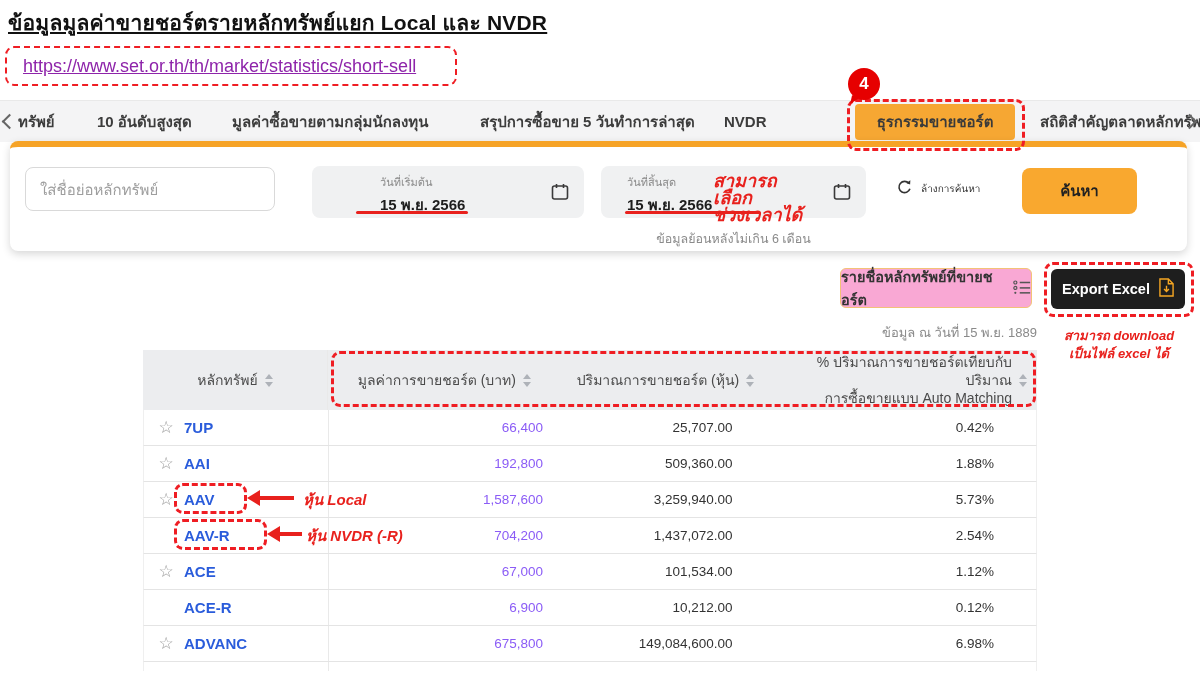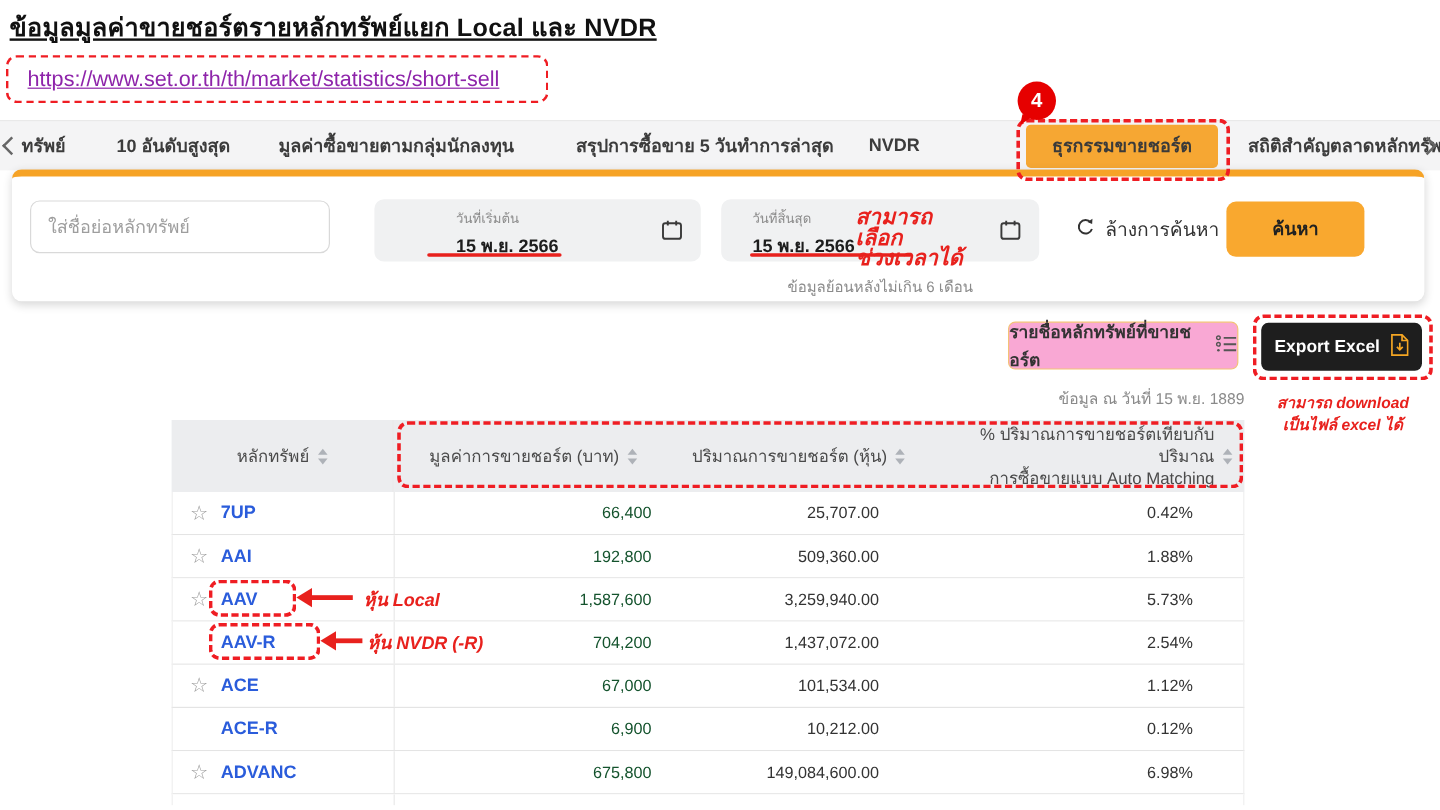--- a/index.html
+++ b/index.html
@@ -44,21 +44,21 @@
   .datebox{position:absolute;top:19px;height:52px;background:#f0f1f2;border-radius:8px;box-sizing:border-box;cursor:pointer;}
   .datebox .dlabel{font-size:11px;color:#8b8b8b;margin-top:7px;}
   .datebox .dvalue{font-size:15px;font-weight:bold;color:#1d1d1d;margin-top:2px;}
   .datebox.from{left:302px;width:272px;padding-left:68px;}
   .datebox.to{left:591px;width:265px;padding-left:26px;}
   .cal-icon{position:absolute;right:14px;top:16px;}
   .red-underline{position:absolute;bottom:4px;height:3px;background:#e8211d;border-radius:2px;}
   .range-note{position:absolute;left:112px;top:7px;width:100px;font-size:18px;font-weight:bold;
               font-style:italic;color:#e8211d;line-height:17px;}
   .clear-btn{position:absolute;left:886px;top:32px;display:flex;align-items:center;gap:8px;
-             font-size:16px;color:#333;cursor:pointer;background:none;border:none;padding:0;
+             font-size:10px;color:#333;cursor:pointer;background:none;border:none;padding:0;
              font-family:"Liberation Sans","DejaVu Sans",sans-serif;}
   .search-btn{position:absolute;left:1012px;top:21px;width:115px;height:46px;background:#F9A82F;
               border:none;border-radius:8px;font-size:15px;font-weight:bold;color:#212121;cursor:pointer;
               font-family:"Liberation Sans","DejaVu Sans",sans-serif;}
   .history-note{position:absolute;left:591px;top:82px;width:265px;text-align:center;
                 font-size:12.5px;color:#8b8b8b;}
 
   
   .list-btn{left:840px;top:268px;width:192px;height:40px;background:#f9a8d4;border:1px solid #f3c277;
             border-radius:6px;display:flex;align-items:center;justify-content:center;gap:10px;
@@ -81,21 +81,21 @@
   .trow .cell{display:flex;align-items:center;box-sizing:border-box;}
   .c1{width:185px;border-right:1px solid #e9e9e9;}
   .c2{width:245px;}
   .c3{width:215px;}
   .c4{width:249px;}
   .thead .c1{justify-content:center;gap:7px;}
   .thead .c2{justify-content:center;gap:7px;}
   .thead .c3{justify-content:flex-end;padding-right:12px;gap:7px;}
   .thead .c4{justify-content:flex-end;padding-right:10px;gap:7px;text-align:right;line-height:18px;}
   .trow .c1{padding-left:12px;gap:8px;}
-  .trow .c2{justify-content:flex-end;padding-right:30px;font-size:13.5px;color:#14532d;}
+  .trow .c2{justify-content:flex-end;padding-right:30px;font-size:13.5px;color:#8b5cf6;}
   .trow .c3{justify-content:flex-end;padding-right:55px;font-size:13.5px;color:#333;}
   .trow .c4{justify-content:flex-end;padding-right:42px;font-size:13.5px;color:#333;}
   .star{font-size:17px;color:#9b9b9b;width:20px;text-align:center;cursor:pointer;}
   .star::before{content:"\2606";}
   .star.off{visibility:hidden;}
   .sym{font-size:15px;font-weight:bold;color:#2A5CDB;cursor:pointer;}
   .sort{display:inline-flex;flex-direction:column;gap:3px;cursor:pointer;}
   .sort i{display:block;width:0;height:0;border-left:4px solid transparent;border-right:4px solid transparent;}
   .sort .up{border-bottom:5px solid #aeb2b8;}
   .sort .down{border-top:5px solid #aeb2b8;}

